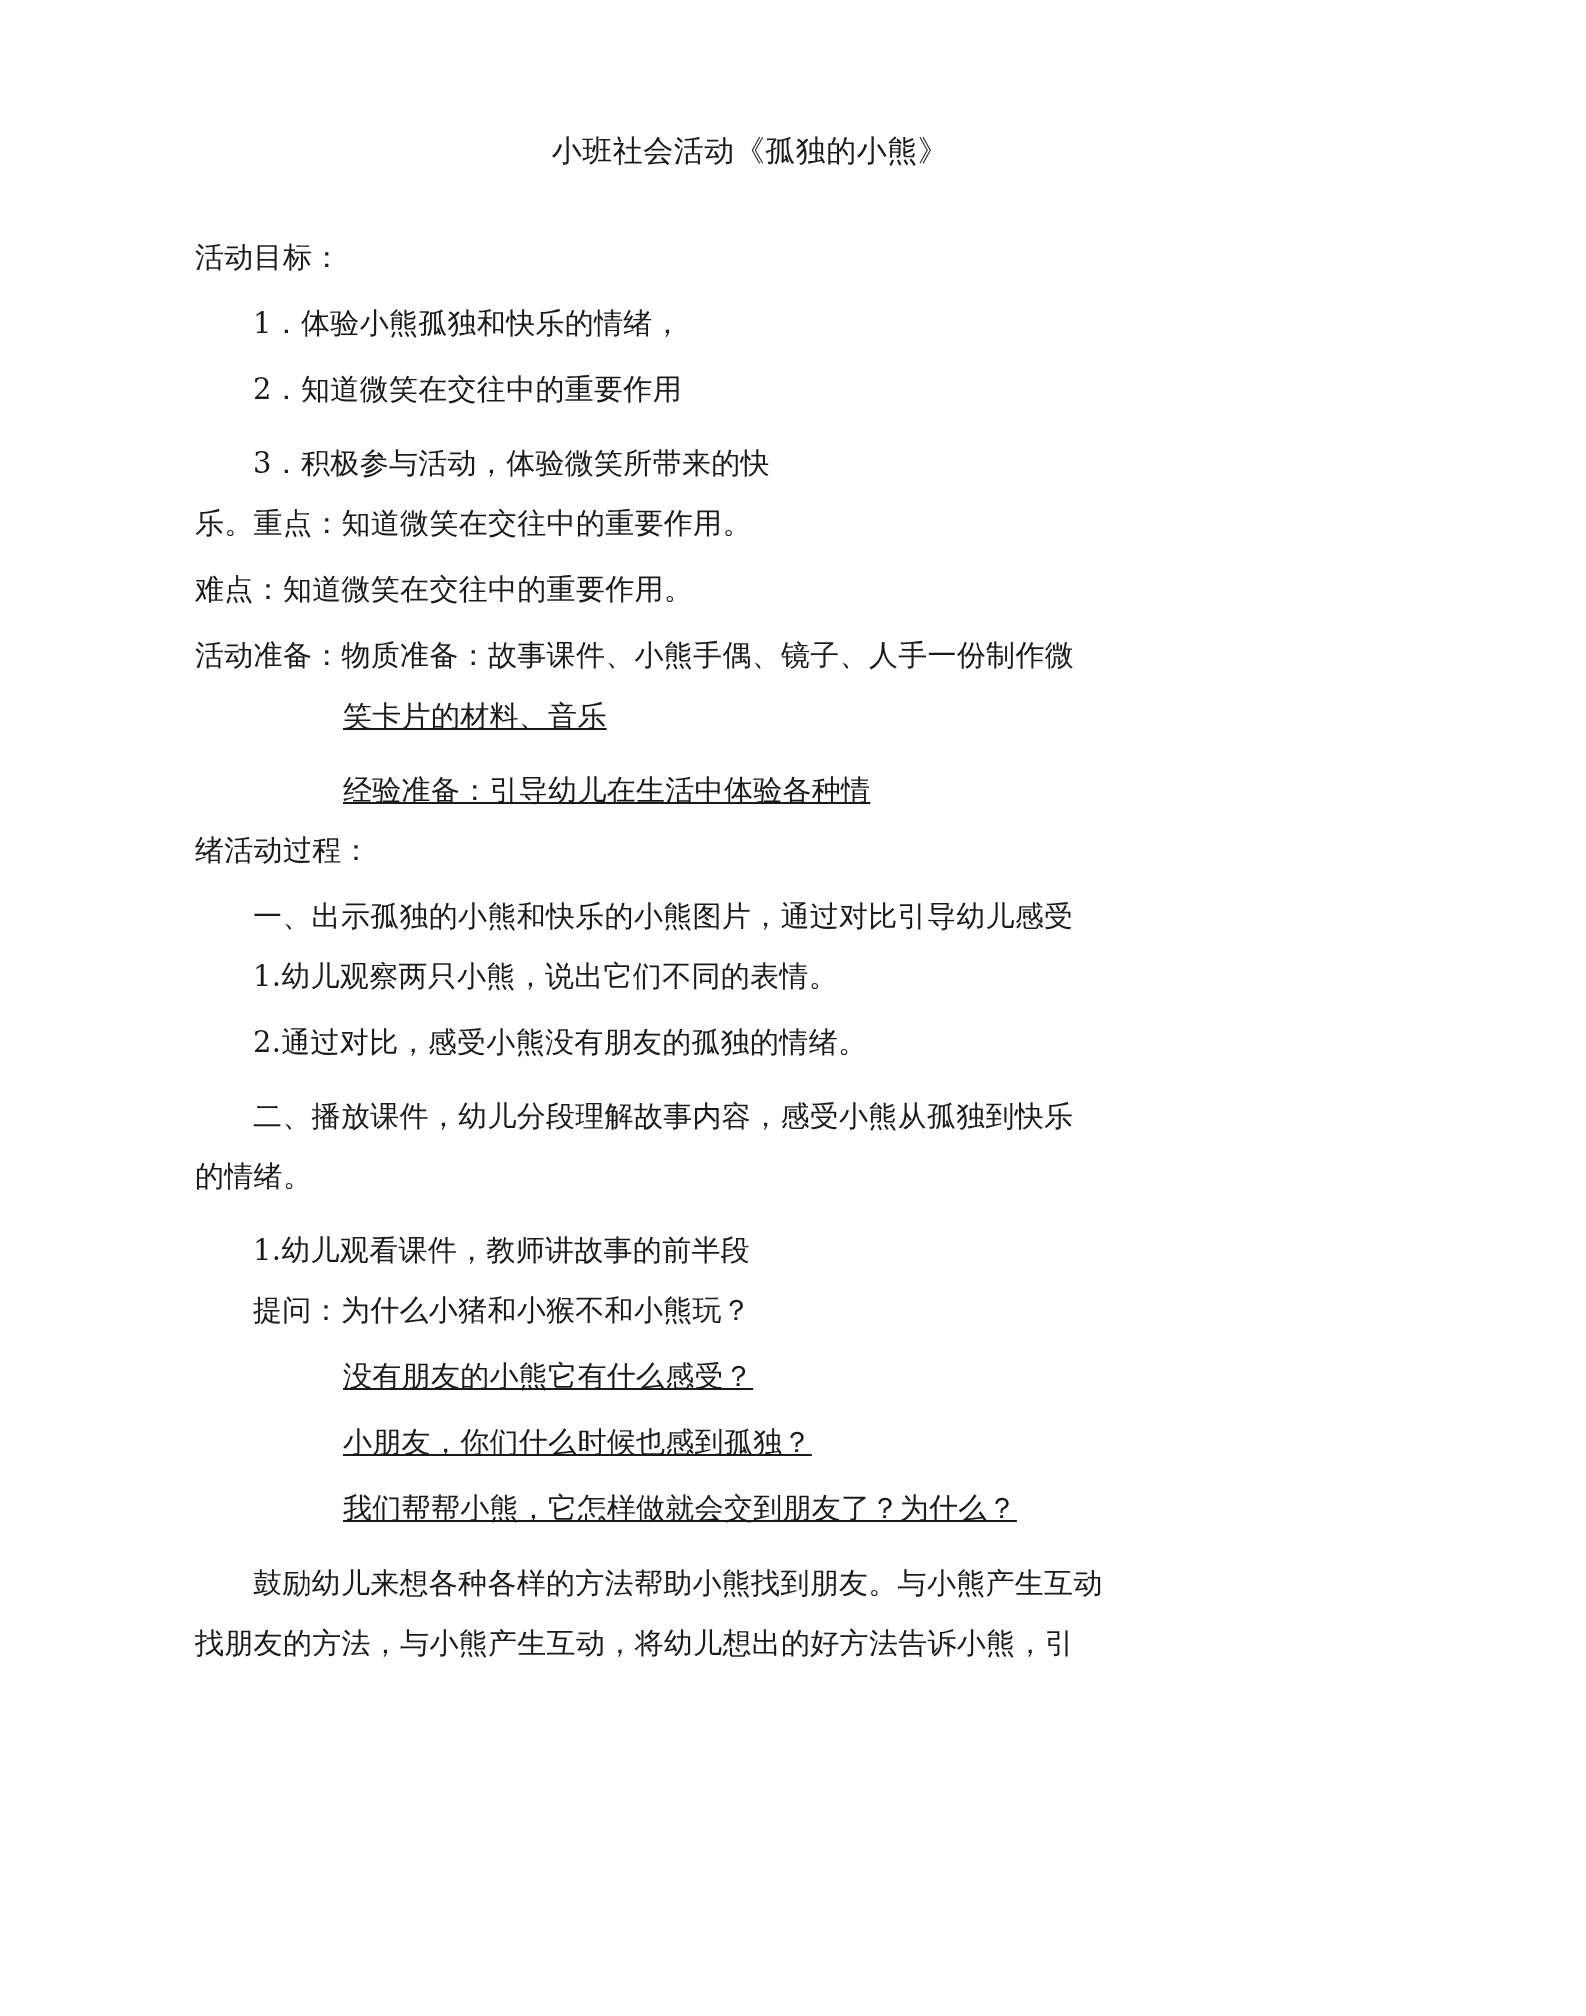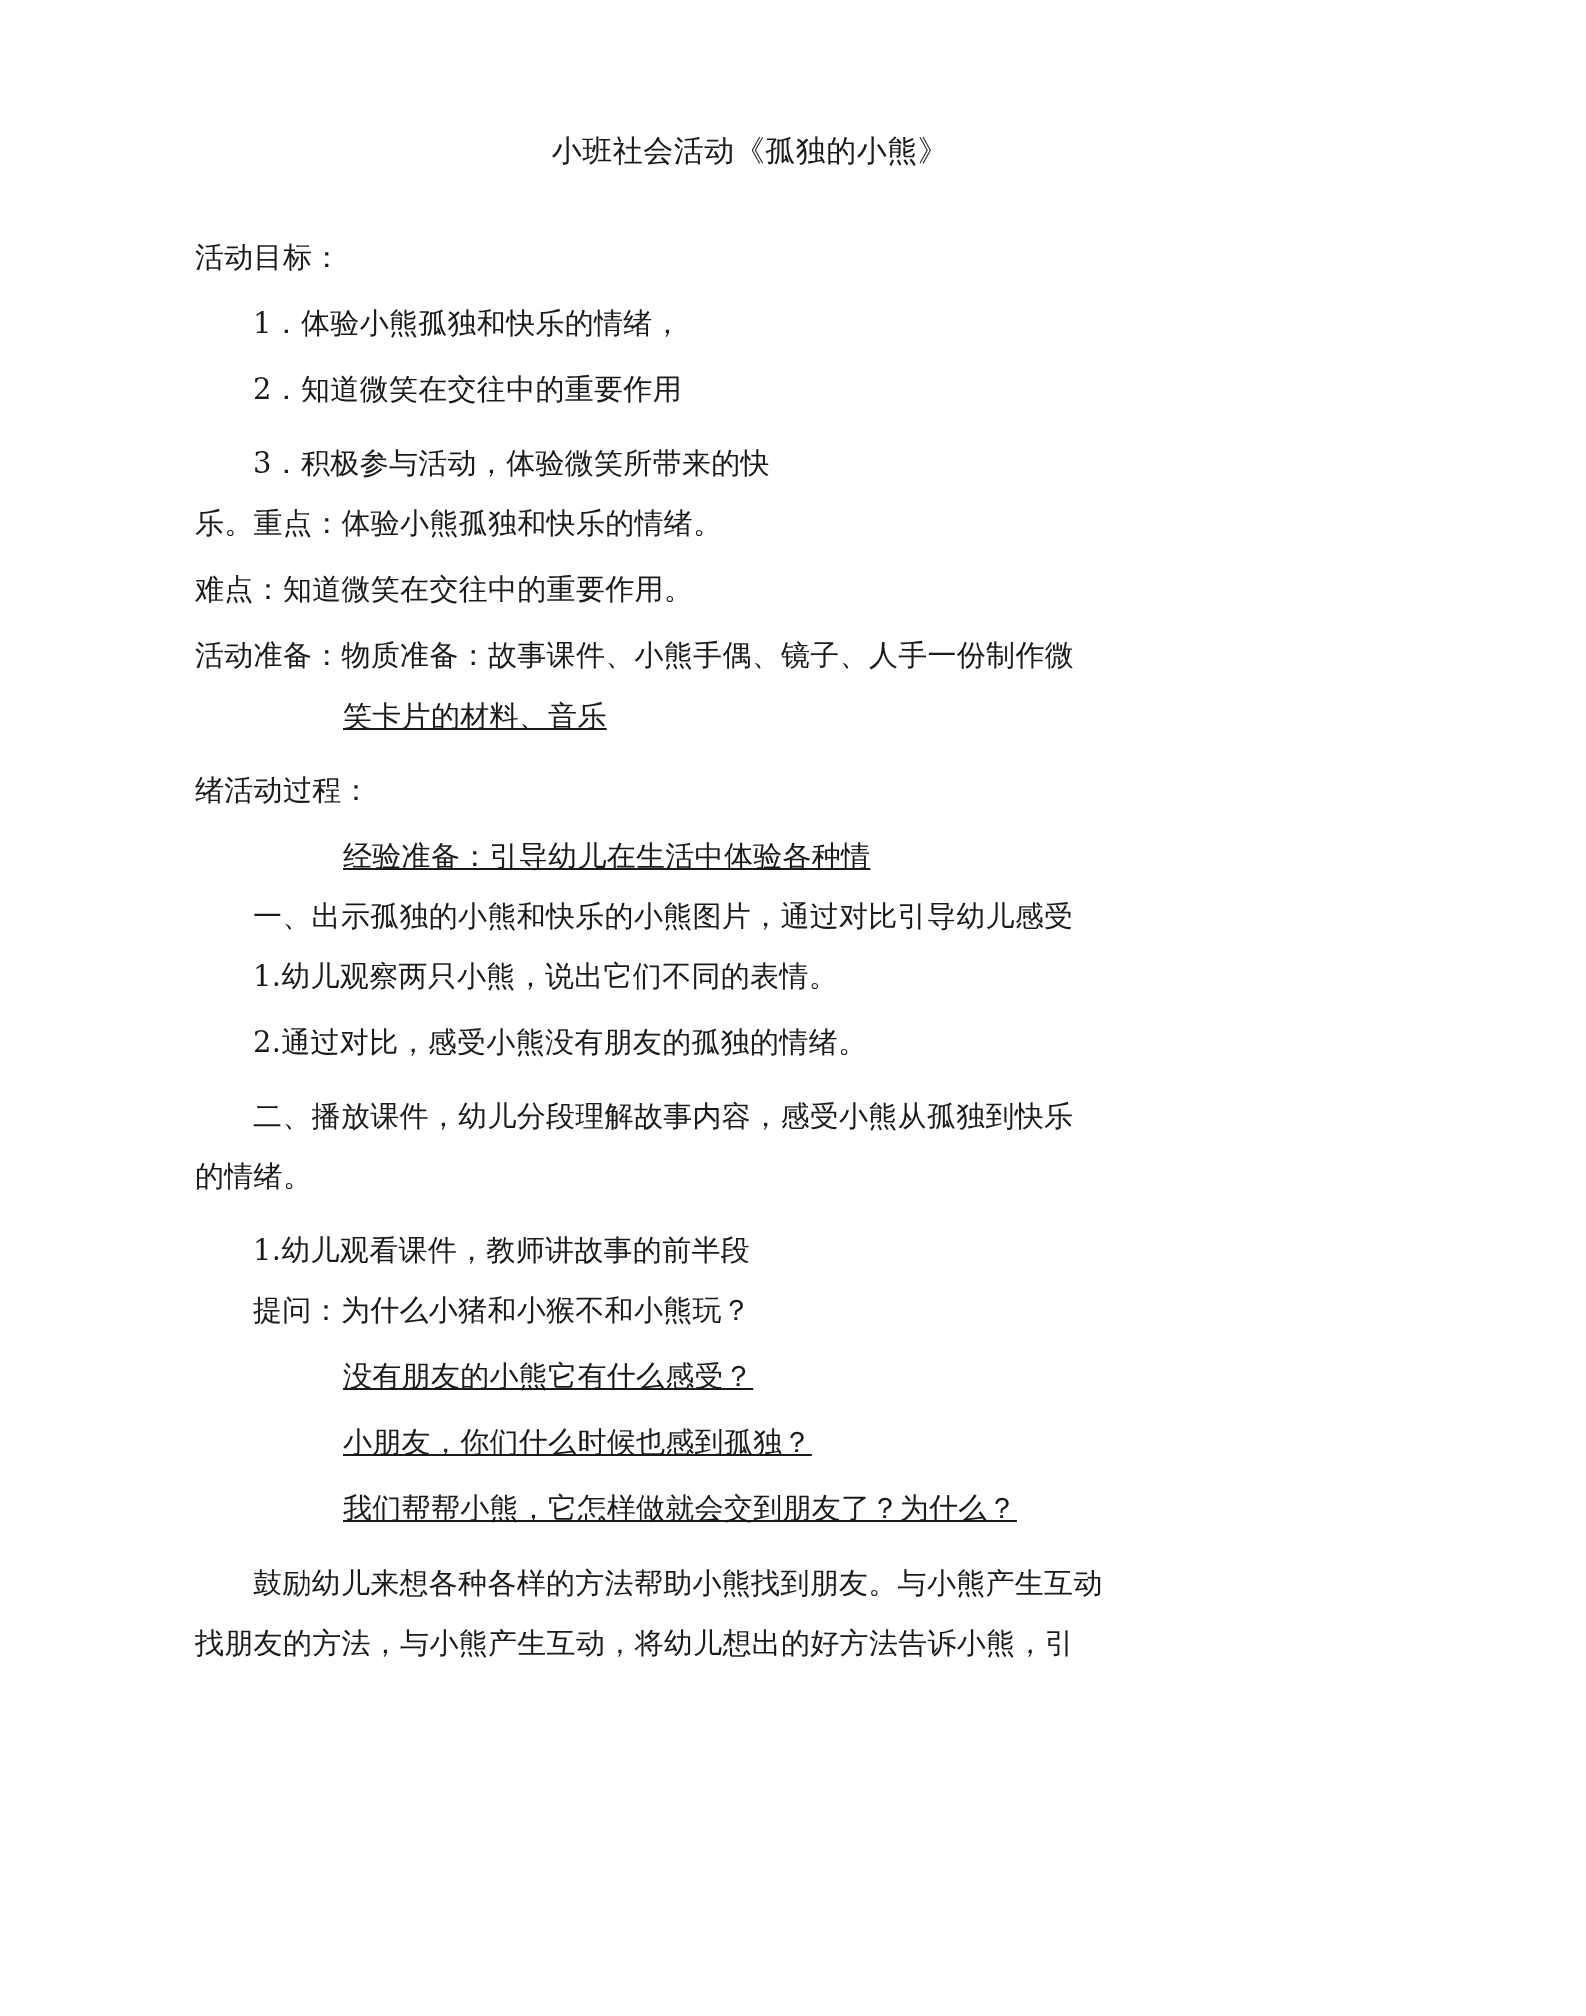--- a/index.html
+++ b/index.html
@@ -49,31 +49,31 @@
   <h1 class="doc-title">小班社会活动《孤独的小熊》</h1>
 
   <p class="para">活动目标：</p>
 
   <p class="para indent-2">1．体验小熊孤独和快乐的情绪，</p>
 
   <p class="para indent-2 gap-lg">2．知道微笑在交往中的重要作用</p>
 
   <p class="para indent-2 tight">3．积极参与活动，体验微笑所带来的快</p>
 
-  <p class="para">乐。重点：体验小熊孤独和快乐的情绪。</p>
+  <p class="para">乐。重点：知道微笑在交往中的重要作用。</p>
 
   <p class="para">难点：知道微笑在交往中的重要作用。</p>
 
   <p class="para tight">活动准备：物质准备：故事课件、小熊手偶、镜子、人手一份制作微</p>
 
   <p class="para indent-3 gap-lg">笑卡片的材料、音乐</p>
 
+  <p class="para indent-3 tight">经验准备：引导幼儿在生活中体验各种情</p>
+
   <p class="para">绪活动过程：</p>
-
-  <p class="para indent-3 tight">经验准备：引导幼儿在生活中体验各种情</p>
 
   <p class="para indent-1 tight">一、出示孤独的小熊和快乐的小熊图片，通过对比引导幼儿感受</p>
 
 
   <p class="para indent-2">1.幼儿观察两只小熊，说出它们不同的表情。</p>
 
   <p class="para indent-2 gap-lg">2.通过对比，感受小熊没有朋友的孤独的情绪。</p>
 
   <p class="para indent-1 tight">二、播放课件，幼儿分段理解故事内容，感受小熊从孤独到快乐</p>
 

